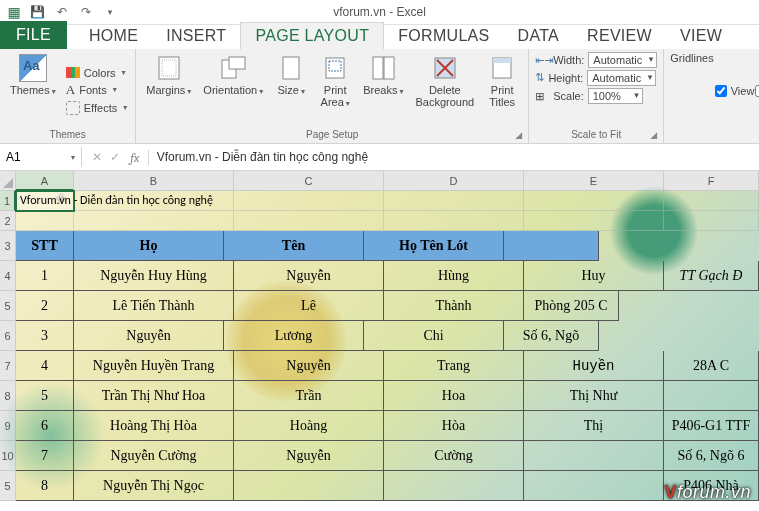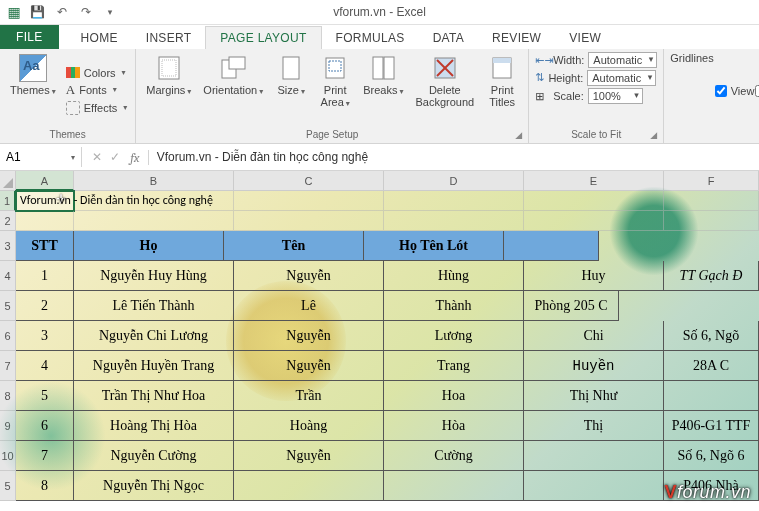--- a/index.html
+++ b/index.html
@@ -1,21 +1,21 @@
 <!DOCTYPE html>
 <html><head>
 <meta charset="utf-8">
 <style>
 *{margin:0;padding:0;box-sizing:border-box;font-family:"Segoe UI",Tahoma,sans-serif;-webkit-font-smoothing:antialiased}
 body{background:#fff;overflow:hidden;width:759px;height:511px;position:relative}
 .titlebar{height:25px;background:#fff;display:flex;align-items:center;padding:0 4px;font-size:11px;color:#444;border-bottom:1px solid #e1e1e1}
 .qat{display:flex;align-items:center;gap:4px}
 .qat-btn{width:20px;height:20px;display:flex;align-items:center;justify-content:center;color:#666;font-size:12px}
 .title-text{position:absolute;left:50%;transform:translateX(-50%);font-size:12px;color:#555}
-.tabs{height:24px;display:flex;align-items:flex-end;background:#fff;font-size:12px}
+.tabs{height:24px;display:flex;align-items:flex-end;background:#fff;font-size:16px}
 .tab{padding:4px 14px;color:#444;cursor:pointer;text-transform:uppercase;letter-spacing:0.3px}
 .tab.file{background:#217346;color:#fff;padding:5px 16px;margin-right:8px}
 .tab.active{border:1px solid #d4d4d4;border-bottom:none;background:#f1f1f1;color:#217346}
 .ribbon{height:95px;background:#f1f1f1;border-bottom:1px solid #d4d4d4;display:flex;font-size:11px;color:#444}
 .group{border-right:1px solid #d4d4d4;padding:3px 6px 2px;display:flex;flex-direction:column;justify-content:space-between}
 .group-content{display:flex;gap:4px;flex:1}
 .group-label{text-align:center;font-size:10px;color:#666;padding-bottom:1px;position:relative}
 .dialog-launcher{position:absolute;right:0;bottom:1px;font-size:9px;color:#888}
 .big-btn{display:flex;flex-direction:column;align-items:center;justify-content:flex-start;padding:2px 4px;gap:2px;min-width:40px}
 .big-label{font-size:11px;text-align:center;line-height:1.1}
@@ -311,21 +311,20 @@
         </div>
         <div class="row data-row">
           <div class="cell" style="width: 58px;">2</div>
           <div class="cell" style="width: 160px;">Lê Tiến Thành</div>
           <div class="cell" style="width: 150px; text-align: center;">Lê</div>
           <div class="cell" style="width: 140px;">Thành</div>
           <div class="cell" style="width: 95px;">Phòng 205 C</div>
         </div>
         <div class="row data-row">
           <div class="cell" style="width: 58px;">3</div>
-          <div class="cell" style="width: 160px;">Nguyễn Chi Lương</div>
           <div class="cell" style="width: 150px;">Nguyễn</div>
           <div class="cell" style="width: 140px;">Lương</div>
           <div class="cell" style="width: 140px;">Chi</div>
           <div class="cell" style="width: 95px;">Số 6, Ngõ</div>
         </div>
         <div class="row data-row">
           <div class="cell" style="width: 58px;">4</div>
           <div class="cell" style="width: 160px;">Nguyễn Huyền Trang</div>
           <div class="cell" style="width: 150px;">Nguyễn</div>
           <div class="cell" style="width: 140px;">Trang</div>

